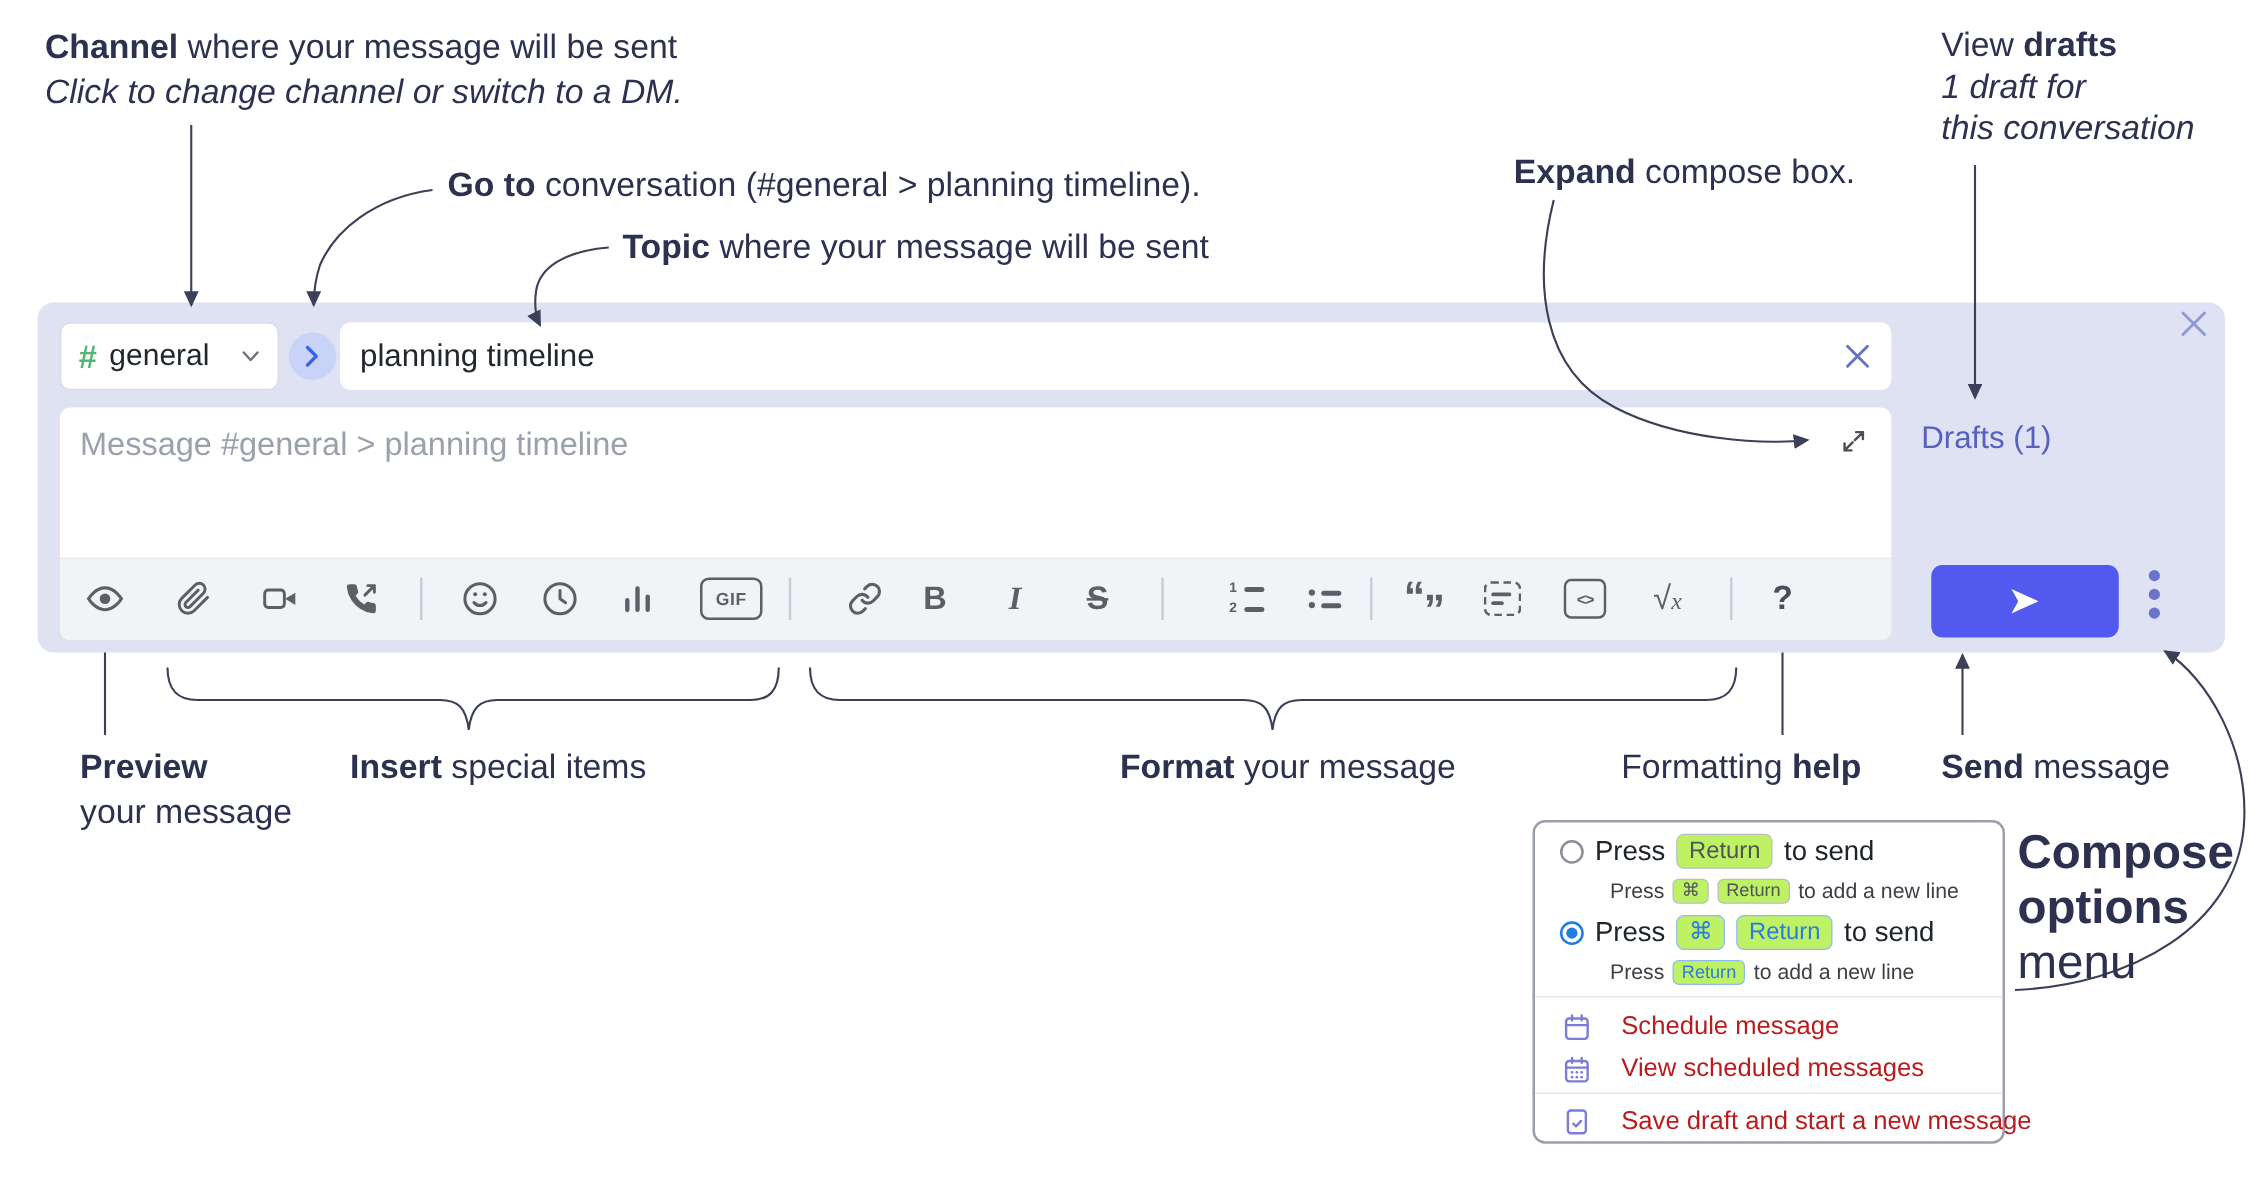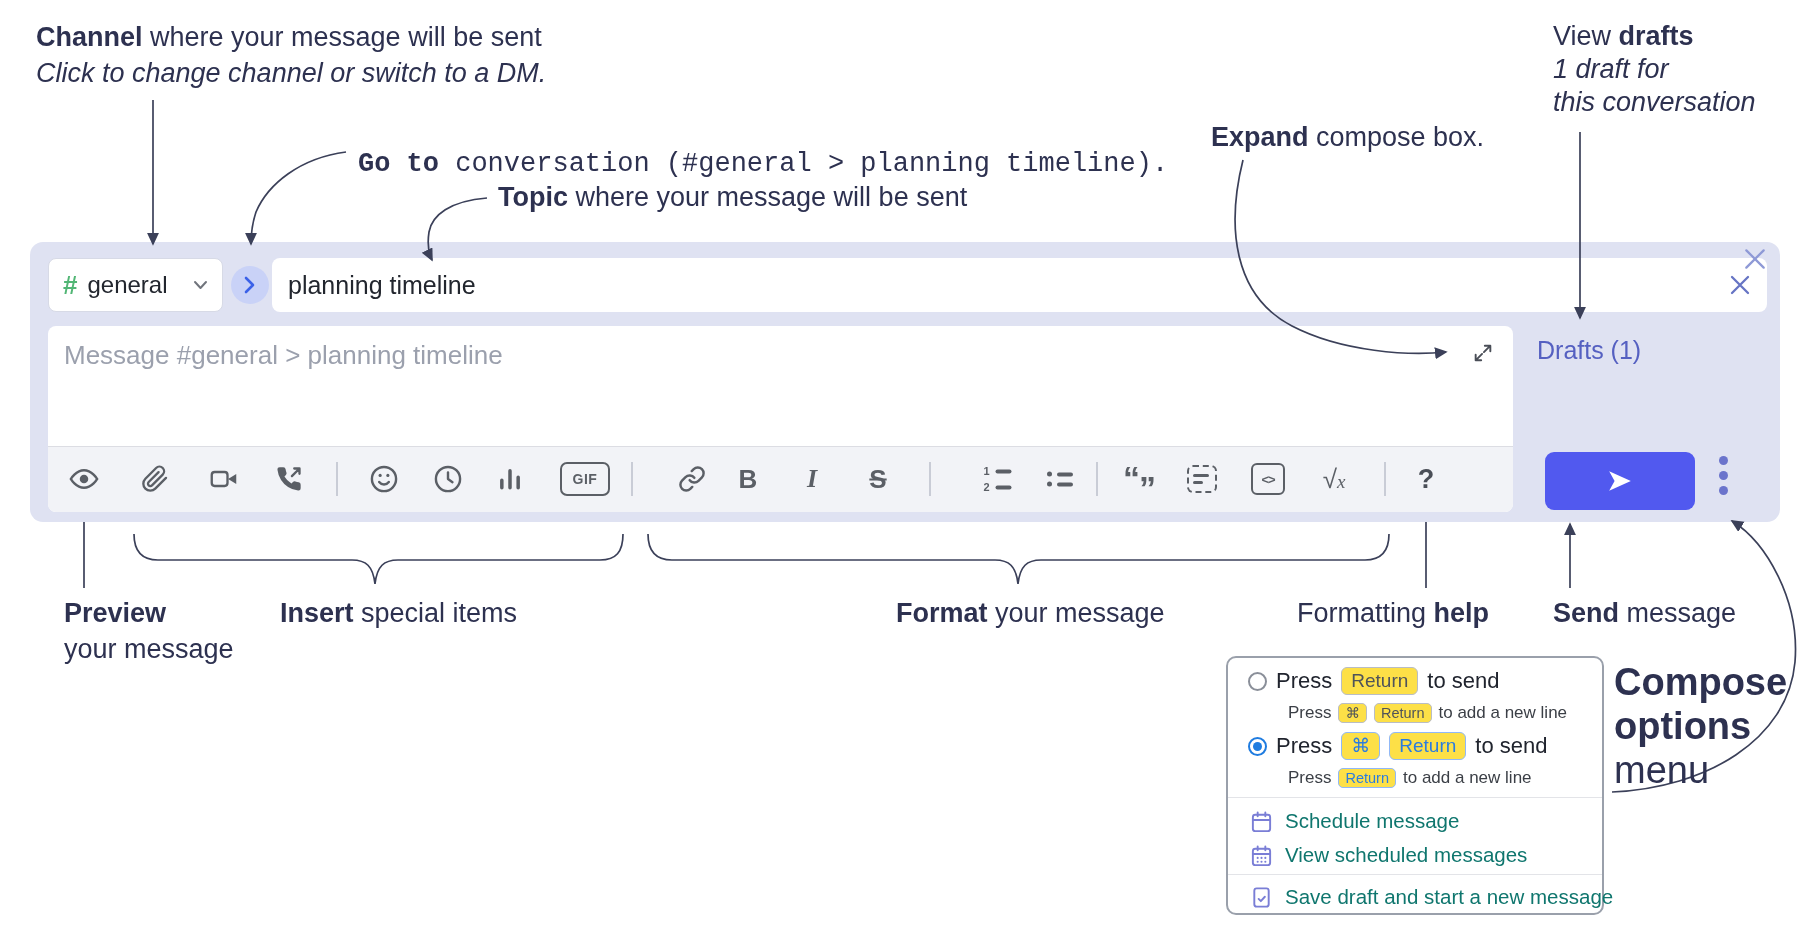--- a/index.html
+++ b/index.html
@@ -13,21 +13,21 @@
   .conn{fill:none;stroke:#3b4059;stroke-width:1.7px;}
   
   .compose{left:30px;top:242px;width:1750px;height:280px;background:#dfe2f2;border-radius:13px;}
   .white{background:#fff;border-radius:8px;}
   .chan-sel{left:48px;top:258px;width:175px;height:54px;border:1px solid #d7dae6;
             display:flex;align-items:center;box-sizing:border-box;padding:0 14px;gap:10px;}
   .hash{color:#52b675;font-weight:700;font-size:26px;}
   .chan-name{font-size:24px;color:#22262e;flex:1;}
   .goto-circle{left:231px;top:266px;width:38px;height:38px;border-radius:50%;background:#c9d2f7;
                display:flex;align-items:center;justify-content:center;}
-  .topic-input{left:272px;top:258px;width:1495px;height:54px;display:flex;align-items:center;
+  .topic-input{left:272px;top:258px;width:1241px;height:54px;display:flex;align-items:center;
                box-sizing:border-box;padding:0 16px;}
   .topic-text{font-size:25px;color:#22262e;flex:1;}
   .msg-box{left:48px;top:326px;width:1465px;height:186px;}
   .placeholder{left:64px;top:340px;font-size:26px;color:#9ba0ad;}
   .toolbar-strip{left:48px;top:446px;width:1465px;height:66px;background:#f2f3f7;
                  border-top:1px solid #dcdde3;border-radius:0 0 8px 8px;box-sizing:border-box;}
   .tb{position:absolute;top:479px;transform:translate(-50%,-50%);color:#5b5f66;
       display:flex;align-items:center;justify-content:center;cursor:pointer;}
   .tb-div{position:absolute;top:462px;width:2px;height:34px;background:#c9ccd6;}
   .tb-letter{font-size:26px;}
@@ -53,22 +53,22 @@
   .send-btn{left:1545px;top:452px;width:150px;height:58px;background:#5159ef;border-radius:9px;
             display:flex;align-items:center;justify-content:center;cursor:pointer;}
   .dots{left:1719px;top:456px;display:flex;flex-direction:column;gap:6px;cursor:pointer;}
   .dots i{width:9px;height:9px;border-radius:50%;background:#6b74cc;display:block;}
   
   .popup{left:1226px;top:656px;width:378px;height:259px;background:#fff;border:2px solid #9aa0ab;
          border-radius:10px;box-sizing:border-box;z-index:5;}
   .prow{position:absolute;display:flex;align-items:center;white-space:nowrap;}
   .popup-main{font-size:22px;color:#20242e;gap:9px;}
   .popup-sub{font-size:17px;color:#3b3f46;gap:7px;}
-  .popup-item{font-size:20.5px;color:#0f766e;gap:12px;cursor:pointer;}
-  .kbd{border:1.6px solid #b9bdc4;border-radius:6px;background:#fde047;color:#4f535a;
+  .popup-item{font-size:20.5px;color:#b91c1c;gap:24px;cursor:pointer;}
+  .kbd{border:1.6px solid #b9bdc4;border-radius:6px;background:#bef264;color:#4f535a;
        padding:1px 9px;font-size:19px;line-height:1.25;}
   .kbd.small{font-size:14.5px;padding:0 6px;border-radius:5px;}
   .kbd.blue{border-color:#90b8f8;color:#2b7ce0;}
   .radio{width:19px;height:19px;border-radius:50%;border:2px solid #8a8f99;box-sizing:border-box;flex:none;}
   .radio.checked{border-color:#1f7ce0;display:flex;align-items:center;justify-content:center;}
   .radio.checked i{width:9px;height:9px;border-radius:50%;background:#1f7ce0;display:block;}
   .pdiv{position:absolute;left:1228px;width:374px;height:1px;background:#e3e4e8;}
   .cap{font-size:27px;white-space:nowrap;color:#2d3150;margin-left:28px;}
   .co-label{font-size:38px;line-height:44px;font-weight:700;white-space:nowrap;}
   .co-label .reg{font-weight:400;}
@@ -257,21 +257,21 @@
     <path class="conn" d="M1426 522 L1426 588"></path>
     <path class="conn" d="M1570 588 L1570 524" marker-end="url(#arr)"></path>
     <path class="conn" d="M1612 792 C1706 788 1788 740 1795 662 C1800 600 1766 542 1732 521" marker-end="url(#arr)"></path>
   </svg>
 
   <div class="abs ann" style="left:36px;top:20px;">
     <b>Channel</b><span> where your message will be sent</span>
   </div>
   <div class="abs ann it" style="left:36px;top:56px;">Click to change channel or switch to a DM.</div>
 
-  <div class="abs ann" style="left:358px;top:147px;font-family:Liberation Mono, monospace;">
+  <div class="abs ann" style="left:358px;top:131px;">
     <b>Go to</b><span> conversation (#general &gt; planning timeline).</span>
   </div>
 
   <div class="abs ann" style="left:498px;top:180px;">
     <b>Topic</b><span> where your message will be sent</span>
   </div>
 
   <div class="abs ann" style="left:1211px;top:120px;">
     <b>Expand</b><span> compose box.</span>
   </div>

